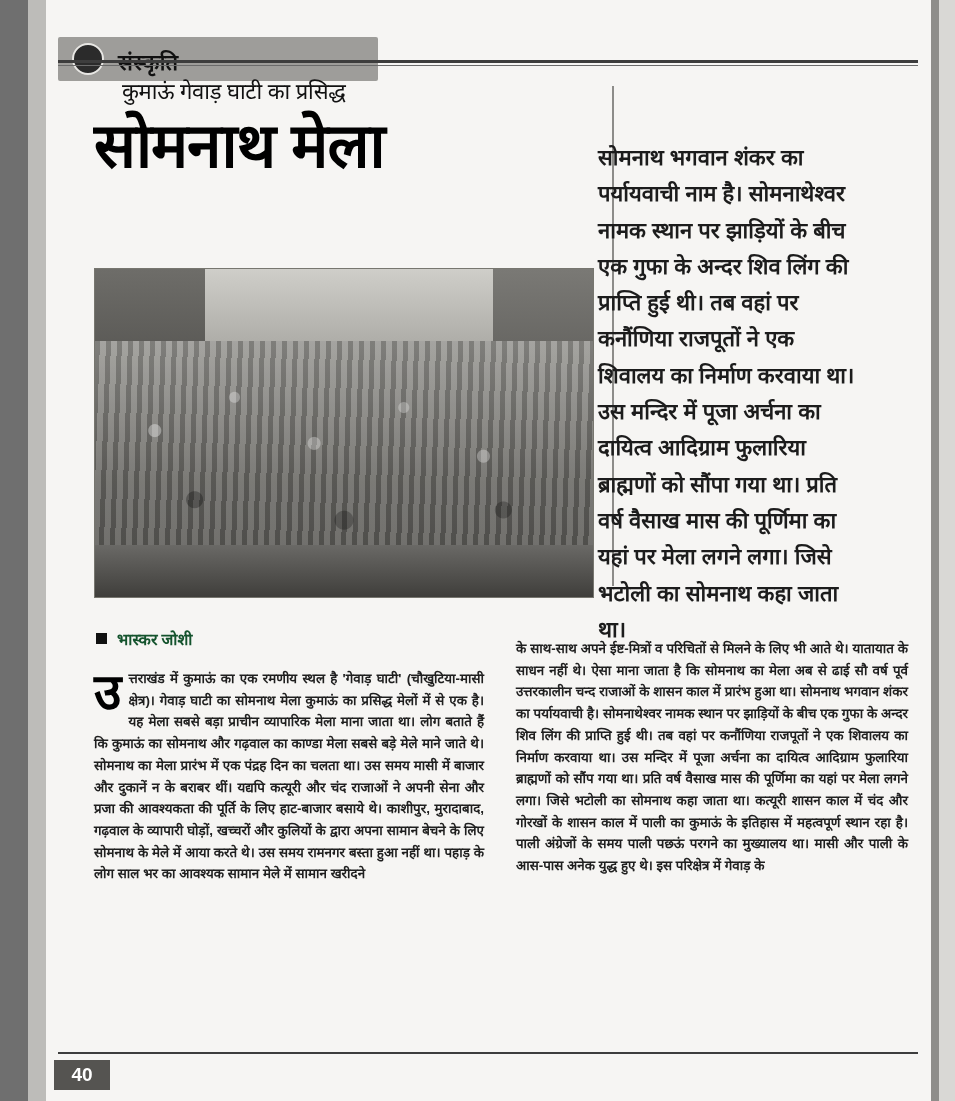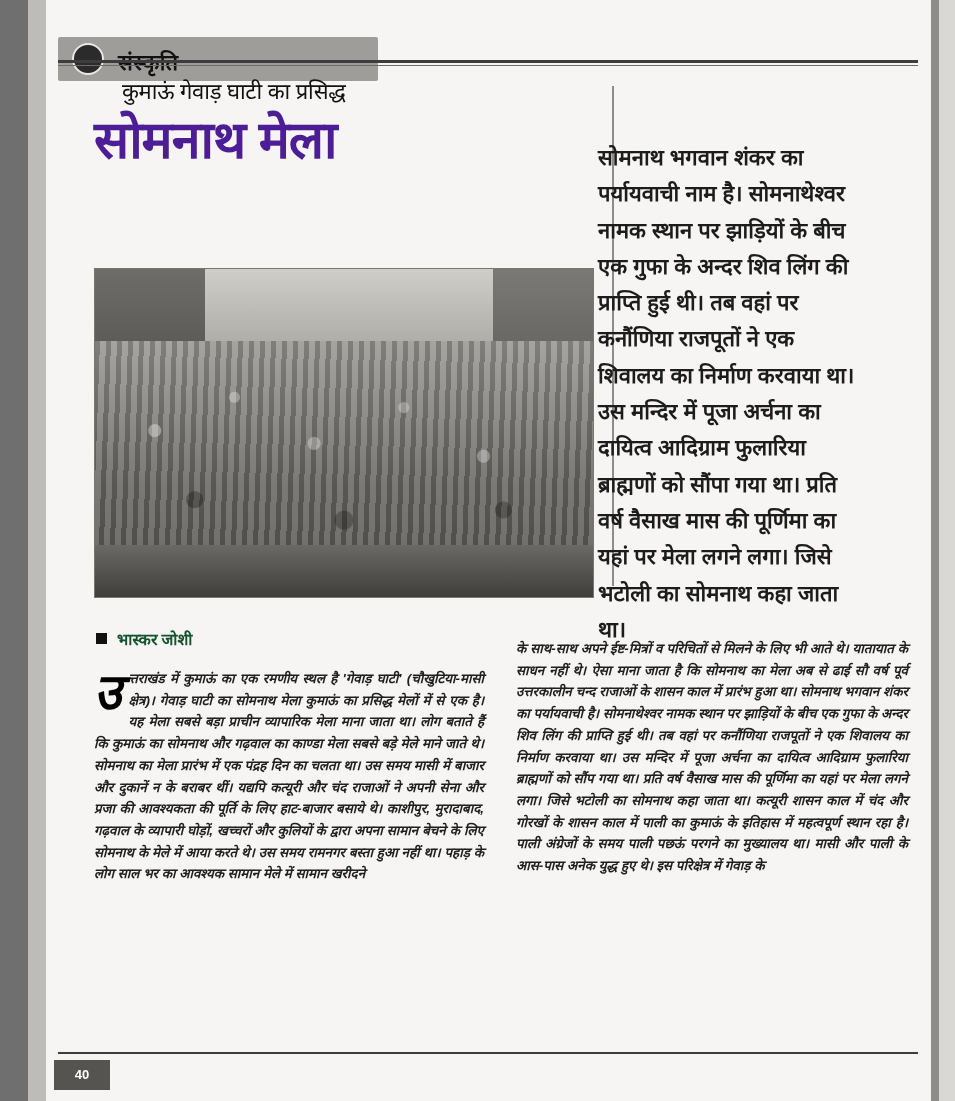--- a/index.html
+++ b/index.html
@@ -101,23 +101,23 @@
   }
   .kicker {
     font-size: 22px;
     font-weight: normal;
     color: #111;
     line-height: 1.25;
     letter-spacing: -0.3px;
     margin-left: 28px;
   }
   .headline {
-    font-size: 52px;
-    font-weight: bold;
-    color: #4c1d95;
+    font-size: 62px;
+    font-weight: bold;
+    color: #000000;
     line-height: 1.1;
     margin-top: 6px;
     letter-spacing: -1px;
   }
 
   
   .v-divider {
     position: absolute;
     left: 566px; top: 86px;
     width: 2px; height: 500px;
@@ -194,21 +194,20 @@
   }
 
   
   .body-col {
     position: absolute;
     font-size: 13.4px;
     line-height: 1.62;
     color: #1f1f1f;
     text-align: justify;
     font-weight: bold;
-    font-style: italic;
   }
   .col-left  { left: 48px;  top: 668px; width: 390px; }
   .col-right { left: 470px; top: 638px; width: 392px; }
 
   .dropcap {
     float: left;
     font-size: 50px;
     line-height: 0.82;
     font-weight: bold;
     margin: 4px 7px 0 0;
@@ -221,21 +220,21 @@
     left: 12px; top: 1052px;
     width: 860px; height: 2px;
     background: #3d3d3d;
   }
   .folio {
     position: absolute;
     left: 8px; top: 1060px;
     width: 56px; height: 30px;
     background: #555451;
     color: #fff;
-    font-size: 13px;
+    font-size: 19px;
     font-weight: bold;
     text-align: center;
     line-height: 30px;
   }
   .folio-label {
     position: absolute;
     left: 70px; top: 1062px;
     font-size: 17px;
     font-weight: bold;
     color: #111;

